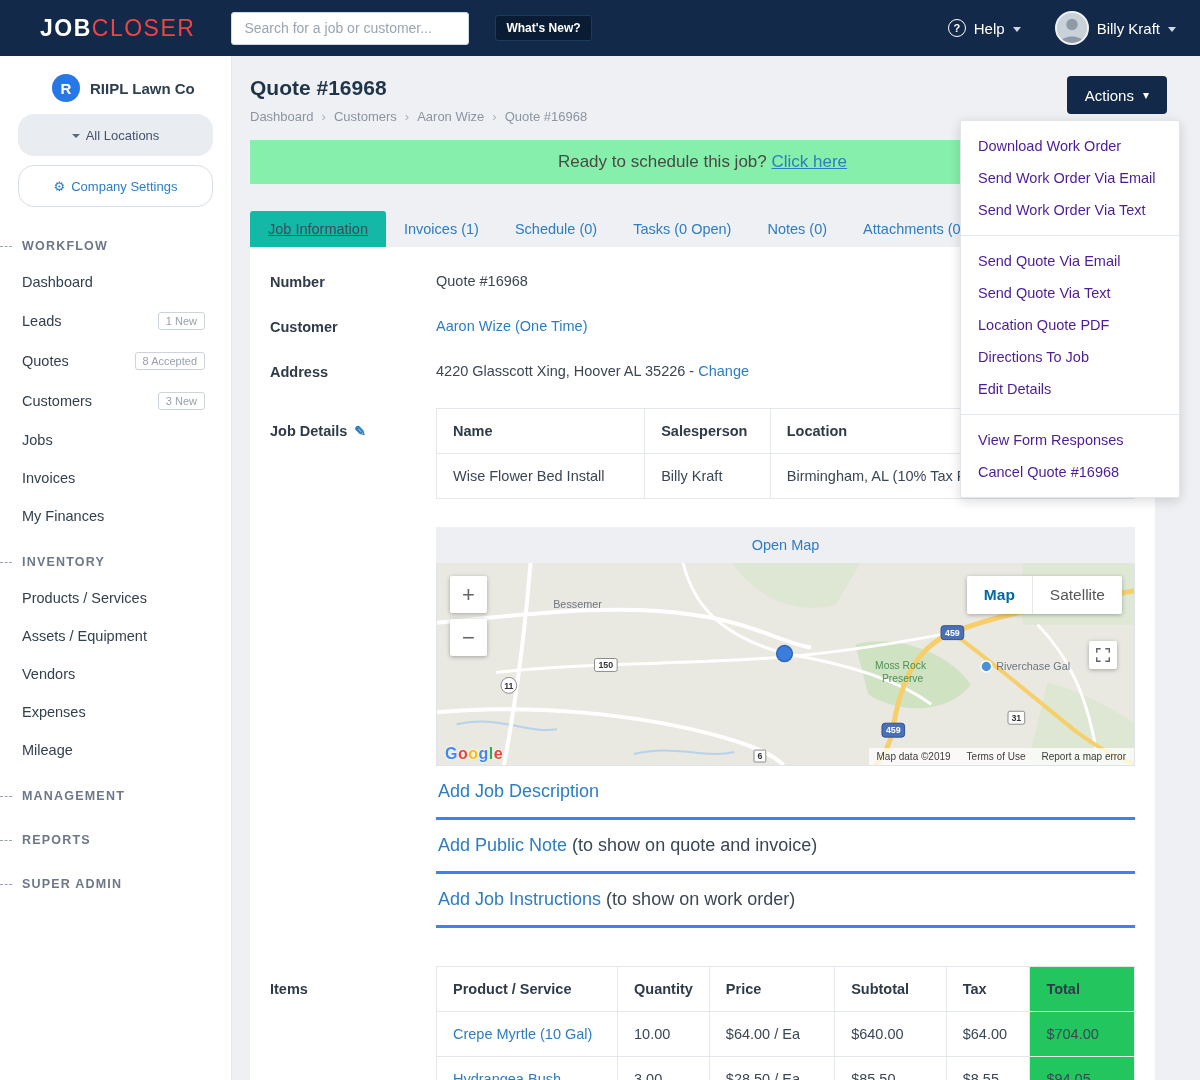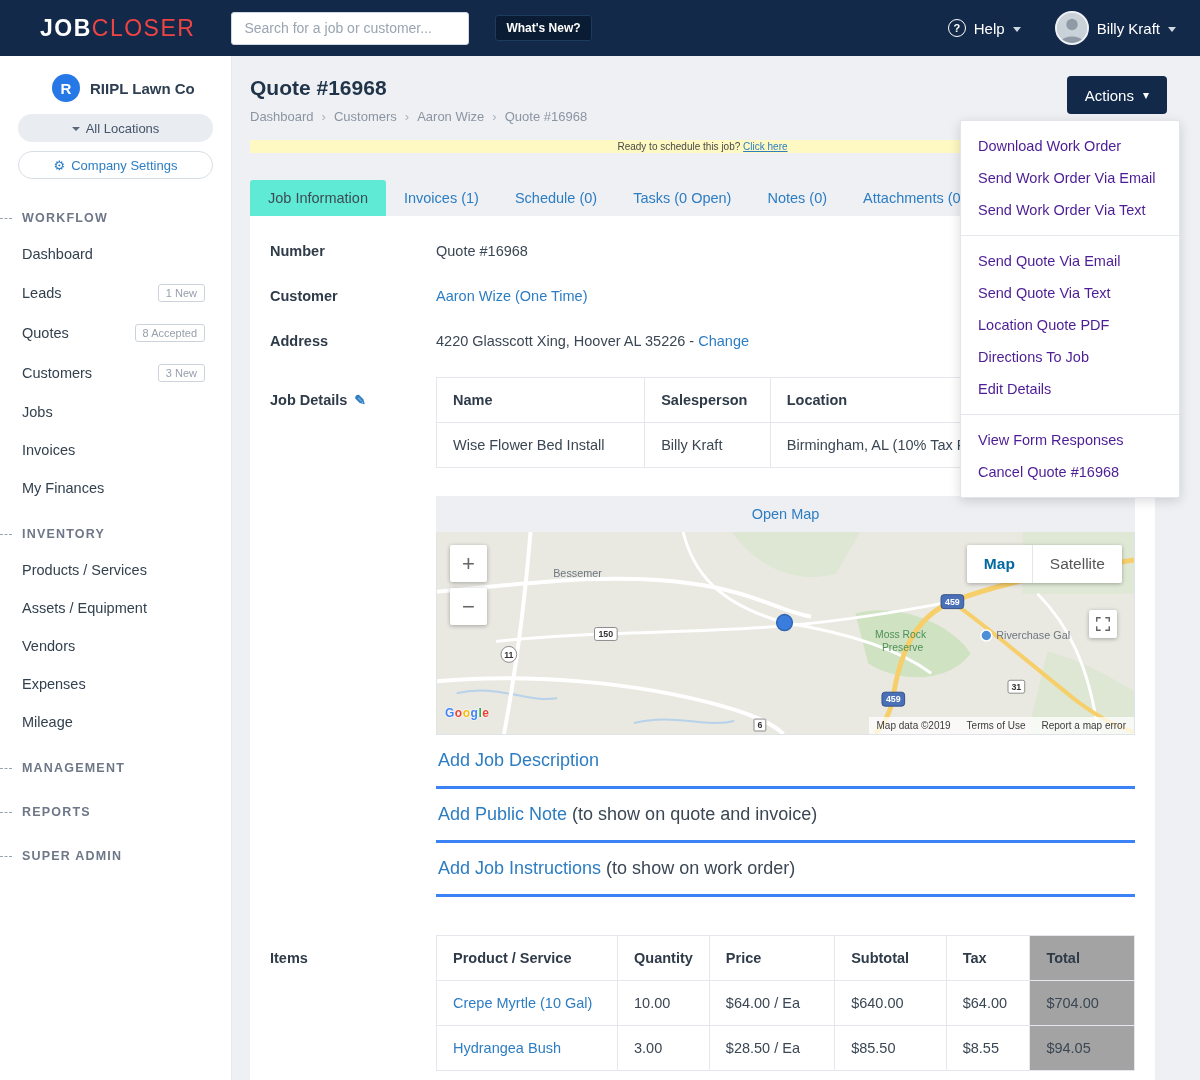--- a/index.html
+++ b/index.html
@@ -18,76 +18,76 @@
   .help-menu, .user-menu { display:flex; align-items:center; gap:8px; color:#fff; font-size:15px; cursor:pointer; }
   .help-circle { width:18px; height:18px; border:1.5px solid #fff; border-radius:50%; font-size:11px; font-weight:bold; display:flex; align-items:center; justify-content:center; }
   .chev { width:0; height:0; border-left:4.5px solid transparent; border-right:4.5px solid transparent; border-top:5px solid #cfd8e2; margin-top:2px; }
   .avatar { width:34px; height:34px; border-radius:50%; border:2px solid #f0f2f5; background:#cfd6dd; overflow:hidden; display:block; }
 
   
   .sidebar { position:absolute; top:56px; left:0; width:232px; height:1024px; background:#fff; border-right:1px solid #e6e9ed; overflow:hidden; z-index:10; }
   .company-row { display:flex; align-items:center; gap:10px; padding:18px 16px 12px 52px; }
   .company-badge { width:28px; height:28px; border-radius:50%; background:#2678e6; color:#fff; font-weight:bold; font-size:15px; display:flex; align-items:center; justify-content:center; flex:none; }
   .company-name { font-size:15px; font-weight:bold; color:#2c3e50; }
-  .pill { margin:0 18px 9px 18px; height:28px; border-radius:16px; display:flex; align-items:center; justify-content:center; gap:6px; font-size:13px; cursor:pointer; }
+  .pill { margin:0 18px 9px 18px; height:42px; border-radius:16px; display:flex; align-items:center; justify-content:center; gap:6px; font-size:13px; cursor:pointer; }
   .pill.locations { background:#e9ecf0; color:#44546a; }
   .pill.settings { background:#fff; border:1px solid #d8dee6; color:#2d7dc3; }
   .chev-dark { width:0; height:0; border-left:4px solid transparent; border-right:4px solid transparent; border-top:4.5px solid #5a6878; margin-top:1px; }
   .gear { font-size:13px; }
   .nav { margin-top:22px; }
   .nav-section { position:relative; padding:10px 16px 10px 22px; margin-top:10px; color:#6e7787; font-size:12.5px; font-weight:bold; letter-spacing:1.2px; }
   .nav-section::before { content:""; position:absolute; left:0; top:50%; width:12px; border-top:1px dashed #9aa4b0; }
   .nav-item { display:flex; align-items:center; justify-content:space-between; padding:11px 26px 11px 22px; font-size:14.5px; color:#33414e; cursor:pointer; }
   .nav-badge { border:1px solid #cdd3da; color:#98a0ab; font-size:11px; padding:2px 7px; border-radius:3px; background:#fff; white-space:nowrap; }
 
   
   .main { position:absolute; top:56px; left:232px; width:968px; height:1024px; padding:20px 45px 0 18px; overflow:hidden; }
   .page-head { position:relative; }
   .page-title { font-size:21px; font-weight:bold; color:#1f3349; }
   .breadcrumb { margin-top:9px; font-size:13px; color:#8b95a2; display:flex; gap:8px; align-items:center; }
   .crumb { color:#8b95a2; cursor:pointer; }
   .crumb-sep { color:#aab2bc; }
   .actions-btn { position:absolute; top:0; right:-12px; background:#13294a; color:#fff; border:none; border-radius:4px; height:38px; padding:0 18px; font-size:15px; cursor:pointer; display:flex; align-items:center; gap:9px; font-family:"Liberation Sans",sans-serif; }
   .caret { font-size:12px; }
 
-  .banner { margin-top:16px; background:#fef9c3; padding:1px 10px; text-align:center; font-size:10px; color:#4a4a45; }
+  .banner { margin-top:16px; background:#86efac; padding:12px 10px; text-align:center; font-size:17px; color:#4a4a45; }
   .banner a { color:#2d7dc3; text-decoration:underline; cursor:pointer; }
 
   .tabs { display:flex; margin-top:27px; }
   .tab { padding:10px 18px; font-size:14.5px; color:#2d7dc3; cursor:pointer; }
-  .tab.active { background:#5eead4; color:#3e4a56; border-radius:3px 3px 0 0; }
+  .tab.active { background:#14b8a6; color:#3e4a56; border-radius:3px 3px 0 0;text-decoration:underline; }
 
   .panel { background:#fff; padding:12px 20px 70px 20px; min-height:800px; }
-  .detail-row { display:flex; align-items:flex-end; padding:14px 0; }
+  .detail-row { display:flex; align-items:flex-start; padding:14px 0; }
   .detail-row.top { align-items:flex-start; }
   .detail-label { width:166px; flex:none; font-weight:bold; font-size:14.5px; color:#2f3b49; padding-top:1px; }
   .detail-row.top .detail-label { padding-top:15px; }
   .detail-value { font-size:14.5px; color:#3b4754; }
   .blue { color:#2d7dc3; cursor:pointer; }
   .pencil { color:#2d7dc3; font-size:14px; margin-left:7px; cursor:pointer; }
   .flex1 { flex:1; }
 
   table { border-collapse:collapse; width:100%; font-size:14.5px; }
   th, td { border:1px solid #e4e8ec; text-align:left; padding:14px 16px; color:#3b4754; }
   th { font-weight:bold; color:#2f3b49; background:#fff; }
   .status-cell { color:#2d7dc3; }
-  .total-col { background:#a3a3a3; }
+  .total-col { background:#22c55e; }
 
   .indent { margin-left:166px; }
   .open-map-bar { margin-top:14px; background:#edeff2; height:36px; display:flex; align-items:center; justify-content:center; font-size:14.5px; }
   .map-wrap { position:relative; height:203px; border:1px solid #e0e3e7; border-top:none; overflow:hidden; background:#e9e8e1; }
   .map-svg { position:absolute; inset:0; width:100%; height:100%; }
   .map-zoom { position:absolute; left:13px; top:13px; z-index:3; }
   .zoom-btn { width:37px; height:37px; background:#fff; border:none; border-radius:2px; box-shadow:0 1px 4px rgba(0,0,0,.3); font-size:22px; color:#666; cursor:pointer; display:block; margin-bottom:6px; line-height:37px; text-align:center; padding:0; font-family:"Liberation Sans",sans-serif; }
   .map-type { position:absolute; top:13px; right:12px; z-index:3; display:flex; box-shadow:0 1px 4px rgba(0,0,0,.3); border-radius:2px; overflow:hidden; }
   .map-type button { background:#fff; border:none; height:38px; padding:0 17px; font-size:15.5px; cursor:pointer; font-family:"Liberation Sans",sans-serif; color:#565656; }
   .map-type .active { font-weight:bold; color:#0369a1; }
   .map-type .sat { border-left:1px solid #e6e6e6; }
   .fullscreen-btn { position:absolute; right:17px; top:78px; width:28px; height:28px; background:#fff; border:none; border-radius:2px; box-shadow:0 1px 4px rgba(0,0,0,.3); cursor:pointer; z-index:3; display:flex; align-items:center; justify-content:center; padding:0; }
-  .google-logo { position:absolute; left:8px; bottom:14px; z-index:3; font-size:12px; font-weight:bold; letter-spacing:.5px; text-shadow:0 0 2px #fff, 0 0 2px #fff; }
+  .google-logo { position:absolute; left:8px; bottom:2px; z-index:3; font-size:16px; font-weight:bold; letter-spacing:.5px; text-shadow:0 0 2px #fff, 0 0 2px #fff; }
   .google-logo span:nth-child(1){color:#4285F4;} .google-logo span:nth-child(2){color:#EA4335;}
   .google-logo span:nth-child(3){color:#FBBC05;} .google-logo span:nth-child(4){color:#4285F4;}
   .google-logo span:nth-child(5){color:#34A853;} .google-logo span:nth-child(6){color:#EA4335;}
   .map-attr { position:absolute; right:0; bottom:0; z-index:3; display:flex; gap:16px; font-size:10px; color:#3c3c3c; background:rgba(255,255,255,.75); padding:3px 8px; }
   .map-attr span { cursor:pointer; }
   .mcity { font-size:11px; fill:#6d7681; }
   .mpark { font-size:10.5px; fill:#4e8f57; }
   .mplace { font-size:11px; fill:#6d7681; }
   .mshield-t { font-size:9px; fill:#333; font-weight:bold; text-anchor:middle; }
   .mshield-w { font-size:9px; fill:#fff; font-weight:bold; text-anchor:middle; }

